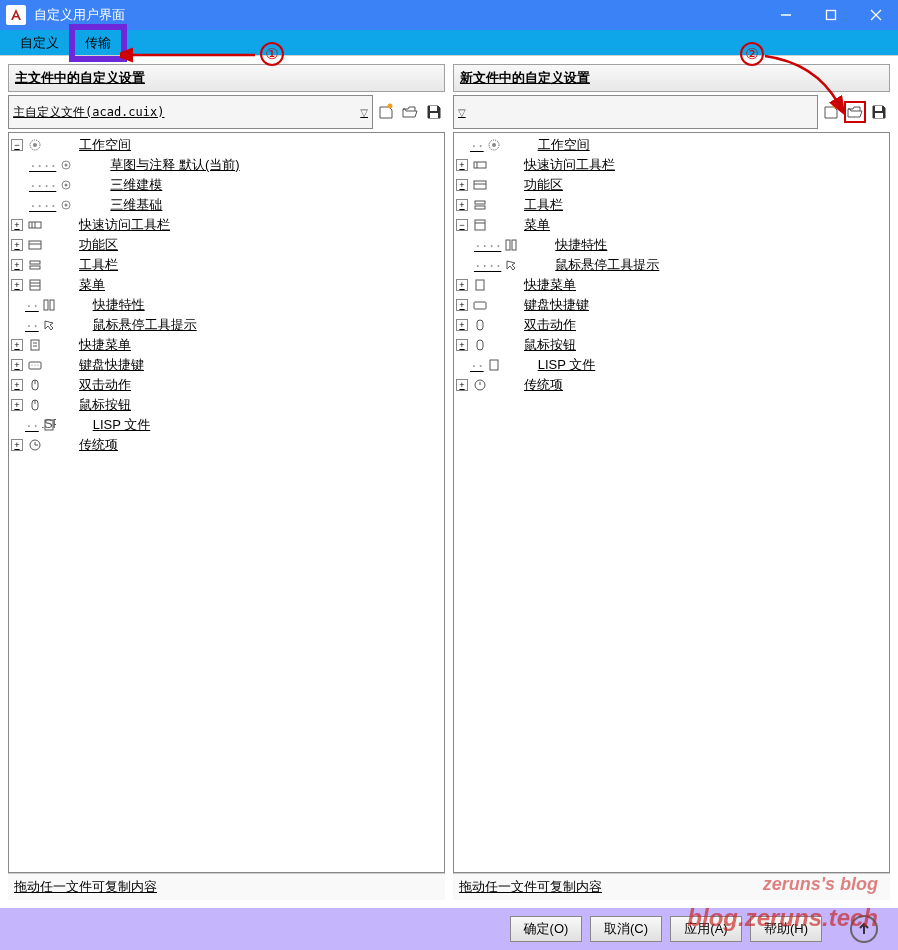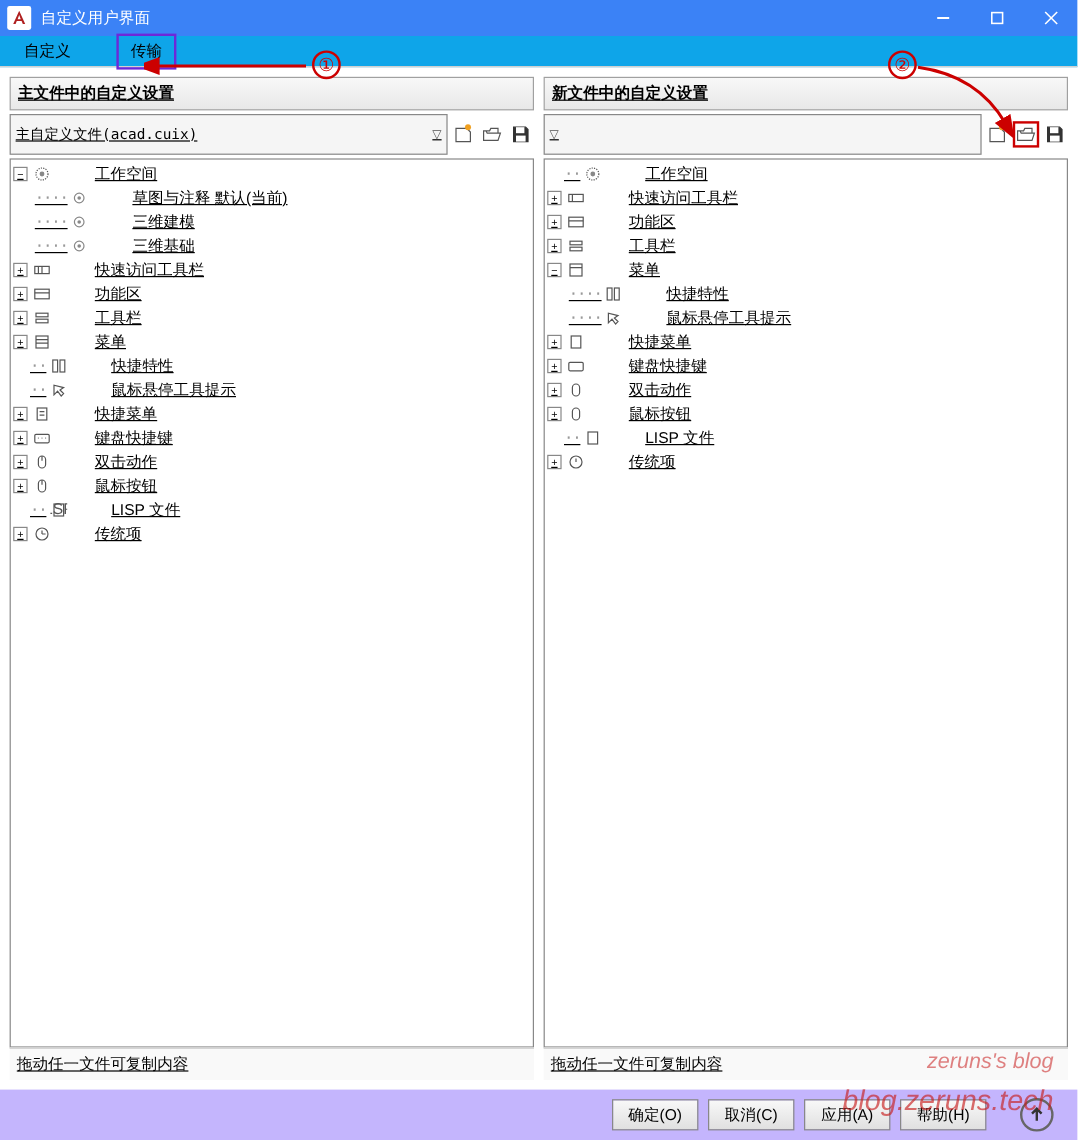--- a/index.html
+++ b/index.html
@@ -7,21 +7,21 @@
     
     .titlebar { background: #3b82f6; height: 30px; display: flex; align-items: center; color: #fff; }
     .app-icon { width: 20px; height: 20px; margin: 0 6px; background: #fff; border-radius: 2px; display: flex; align-items: center; justify-content: center; }
     .app-icon svg { width: 16px; height: 16px; }
     .window-title { flex: 1; padding-left: 2px; }
     .win-buttons { display: flex; }
     .win-btn { width: 45px; height: 30px; display: flex; align-items: center; justify-content: center; color: #fff; }
     
     .tabs-row { background: #0ea5e9; height: 26px; display: flex; align-items: center; border-bottom: 1px solid #d0d0d0; padding-left: 10px; position: relative; }
     .tab { padding: 4px 10px; position: relative; }
-    .tab.highlighted { border: 2px solid #6d28d9; margin-left: 28px; }
+    .tab.highlighted { border: 6px solid #6d28d9; }
     
     .content { display: flex; padding: 8px; gap: 8px; height: calc(100% - 30px - 26px - 42px); text-decoration: underline; }
     .panel { flex: 1; display: flex; flex-direction: column; }
     .panel-header { background: linear-gradient(#f8f8f8, #e8e8e8); border: 1px solid #a0a0a0; padding: 4px 6px; font-weight: bold; }
     .toolbar-row { display: flex; align-items: center; padding: 3px 0; gap: 2px; }
     .dropdown { flex: 1; height: 22px; border: 1px solid #888; background: #f5f5f5; display: flex; align-items: center; padding: 16px 4px; }
     .dropdown-text { flex: 1; font-family: "Consolas", monospace; font-size: 12px; }
     .dropdown-arrow { font-size: 10px; color: #555; }
     .tb-btn { width: 22px; height: 22px; display: flex; align-items: center; justify-content: center; }
     .tb-btn svg { width: 18px; height: 18px; }
@@ -40,21 +40,21 @@
     
     .panel-footer { border-top: 1px solid #ccc; padding: 4px 6px; background: #f9f9f9; }
     
     .bottom-row { height: 42px; display: flex; align-items: center; justify-content: flex-end; padding: 0 20px; gap: 8px; background: #c4b5fd; }
     .dlg-btn { border: 1px solid #888; background: linear-gradient(#f8f8f8, #e0e0e0); padding: 3px 10px; min-width: 72px; text-align: center; }
     .round-btn { width: 28px; height: 28px; border: 2px solid #666; border-radius: 50%; display: flex; align-items: center; justify-content: center; margin-left: 20px; }
     
     .annotation { position: absolute; pointer-events: none; }
     .circle-num { position: absolute; display: inline-flex; align-items: center; justify-content: center; width: 24px; height: 24px; border: 2px solid #c00; border-radius: 50%; color: #c00; font-size: 15px; font-family: serif; }
     .arrow-svg { position: absolute; }
-    .watermark { position: absolute; color: rgba(200,30,30,0.55); font-family: Arial; font-style: italic; font-weight: normal; }
+    .watermark { position: absolute; color: rgba(200,30,30,0.55); font-family: Arial; font-style: italic; font-weight: bold; }
   </style>
 </head>
 <body>
 
 <div class="titlebar">
   <div class="app-icon">
     <svg viewBox="0 0 16 16">
         <path d="M3 13 L8 2 L13 13 L11 13 L10 10.5 L6 10.5 L5 13 Z M6.7 9 L9.3 9 L8 5.5 Z" fill="#b02020"></path>
       </svg>
   </div>

